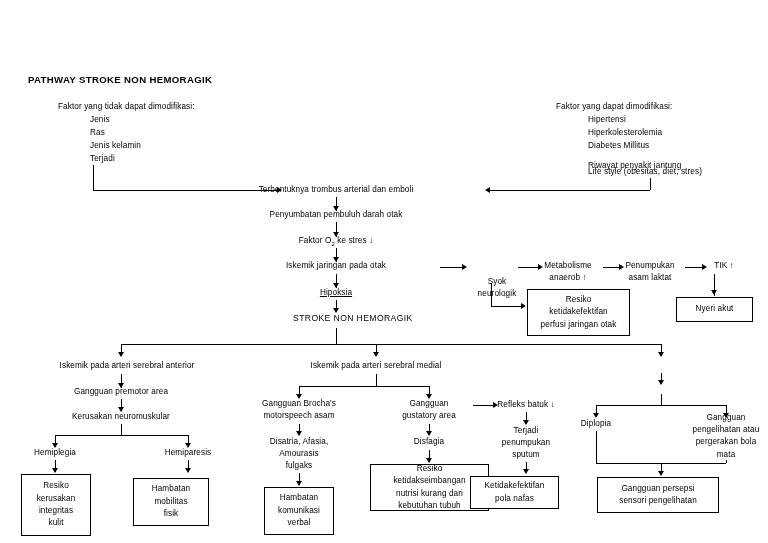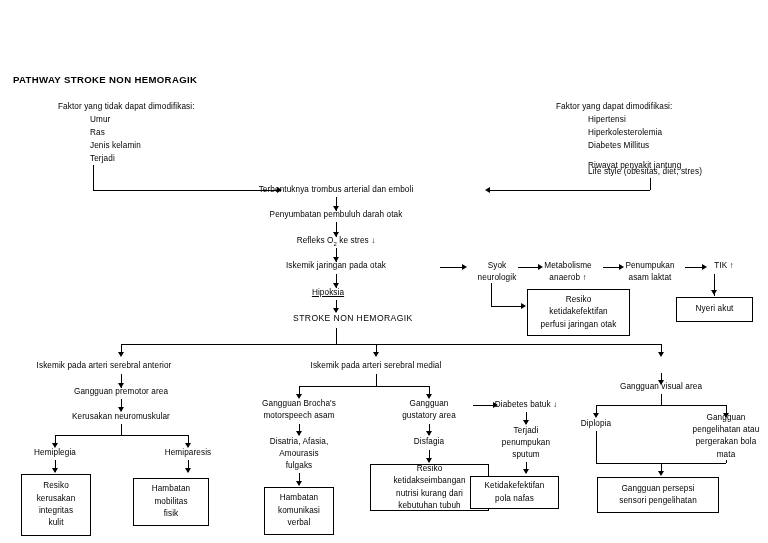--- a/index.html
+++ b/index.html
@@ -88,24 +88,24 @@
   }
   .thin{border-top-width:.9px;}
   .thinv{border-left-width:.9px;}
   .sub{font-size:6px;vertical-align:sub;}
 </style>
 </head>
 <body>
 
 <div id="canvas">
 
-  <div class="title" style="left:13px;top:74px;">PATHWAY STROKE NON HEMORAGIK</div>
+  <div class="title" style="left:28px;top:74px;">PATHWAY STROKE NON HEMORAGIK</div>
 
   <div class="t" style="left:58px;top:101px;">Faktor yang tidak dapat dimodifikasi:</div>
-  <div class="t" style="left:90px;top:114px;">Umur</div>
+  <div class="t" style="left:90px;top:114px;">Jenis</div>
   <div class="t" style="left:90px;top:127px;">Ras</div>
   <div class="t" style="left:90px;top:140px;">Jenis kelamin</div>
   <div class="t" style="left:90px;top:153px;">Terjadi</div>
 
   <div class="t" style="left:556px;top:101px;">Faktor yang dapat dimodifikasi:</div>
   <div class="t" style="left:588px;top:114px;">Hipertensi</div>
   <div class="t" style="left:588px;top:127px;">Hiperkolesterolemia</div>
   <div class="t" style="left:588px;top:140px;">Diabetes Millitus</div>
   <div class="t" style="left:588px;top:153px;margin-top:7px;">Riwayat penyakit jantung</div>
   <div class="t" style="left:588px;top:166px;">Life style (obesitas, diet, stres)</div>
@@ -121,41 +121,41 @@
   <div class="tc" style="left:191px;top:184px;width:290px;">Terbentuknya trombus arterial dan emboli</div>
 
   <div class="v" style="left:336px;top:197px;height:14px;"></div>
   <div class="ad" style="left:332.8px;top:206px;"></div>
 
   <div class="tc" style="left:206px;top:209px;width:260px;">Penyumbatan pembuluh darah otak</div>
 
   <div class="v" style="left:336px;top:222px;height:15px;"></div>
   <div class="ad" style="left:332.8px;top:232px;"></div>
 
-  <div class="tc" style="left:236px;top:235px;width:200px;"><span>Refleks O</span><span class="sub">2</span><span> ke stres ↓</span></div>
+  <div class="tc" style="left:236px;top:235px;width:200px;"><span>Faktor O</span><span class="sub">2</span><span> ke stres ↓</span></div>
 
   <div class="v thinv" style="left:336px;top:248px;height:14px;"></div>
   <div class="ad" style="left:332.8px;top:257px;"></div>
 
   <div class="tc" style="left:236px;top:260px;width:200px;">Iskemik jaringan pada otak</div>
 
   <div class="v thinv" style="left:336px;top:274px;height:14px;"></div>
   <div class="ad" style="left:332.8px;top:283px;"></div>
 
-  <div class="tc" style="left:268px;top:287px;width:120px;text-decoration:underline;">Hipoksia</div>
+  <div class="tc" style="left:276px;top:287px;width:120px;text-decoration:underline;">Hipoksia</div>
 
   <div class="v thinv" style="left:336px;top:300px;height:12px;"></div>
   <div class="ad" style="left:332.8px;top:308px;"></div>
 
   <div class="cap" style="left:293px;top:313px;">STROKE NON HEMORAGIK</div>
 
   <div class="h thin" style="left:440px;top:267px;width:23px;"></div>
   <div class="ar" style="left:462px;top:263.5px;"></div>
 
-  <div class="tc" style="left:470px;top:260px;width:54px;">Syok
+  <div class="tc" style="left:470px;top:276px;width:54px;">Syok
 neurologik</div>
 
   <div class="h thin" style="left:518px;top:267px;width:21px;"></div>
   <div class="ar" style="left:538px;top:263.5px;"></div>
 
   <div class="tc" style="left:530px;top:260px;width:76px;">Metabolisme
 anaerob ↑</div>
 
   <div class="h thin" style="left:603px;top:267px;width:17px;"></div>
   <div class="ar" style="left:619px;top:263.5px;"></div>
@@ -186,21 +186,21 @@
 
   <div class="v" style="left:121px;top:344px;height:10px;"></div>
   <div class="ad" style="left:117.8px;top:352px;"></div>
 
   <div class="v" style="left:376px;top:344px;height:10px;"></div>
   <div class="ad" style="left:372.8px;top:352px;"></div>
 
   <div class="v" style="left:661px;top:344px;height:10px;"></div>
   <div class="ad" style="left:657.8px;top:352px;"></div>
 
-  <div class="tc" style="left:4px;top:360px;width:200px;">Iskemik pada arteri serebral anterior</div>
+  <div class="tc" style="left:27px;top:360px;width:200px;">Iskemik pada arteri serebral anterior</div>
 
   <div class="v" style="left:121px;top:374px;height:14px;"></div>
   <div class="ad" style="left:117.8px;top:383px;"></div>
 
   <div class="tc" style="left:41px;top:386px;width:160px;">Gangguan premotor area</div>
 
   <div class="v" style="left:121px;top:399px;height:12px;"></div>
   <div class="ad" style="left:117.8px;top:407px;"></div>
 
   <div class="tc" style="left:41px;top:411px;width:160px;">Kerusakan neuromuskular</div>
@@ -266,40 +266,39 @@
   <div class="ad" style="left:425.8px;top:458px;"></div>
 
   <div class="box" style="left:370px;top:464px;width:119px;height:47px;">Resiko
 ketidakseimbangan
 nutrisi kurang dari
 kebutuhan tubuh</div>
 
   <div class="h" style="left:473px;top:405px;width:21px;"></div>
   <div class="ar" style="left:493px;top:401.5px;"></div>
 
-  <div class="tc" style="left:476px;top:399px;width:100px;">Diabetes batuk ↓</div>
+  <div class="tc" style="left:476px;top:399px;width:100px;">Refleks batuk ↓</div>
 
   <div class="v thinv" style="left:526px;top:412px;height:12px;"></div>
   <div class="ad" style="left:522.8px;top:420px;"></div>
 
   <div class="tc" style="left:486px;top:425px;width:80px;">Terjadi
 penumpukan
 sputum</div>
 
   <div class="v thinv" style="left:526px;top:462px;height:11px;"></div>
   <div class="ad" style="left:522.8px;top:469px;"></div>
 
   <div class="box" style="left:470px;top:476px;width:89px;height:33px;">Ketidakefektifan
 pola nafas</div>
 
 
   <div class="v" style="left:661px;top:373px;height:11px;"></div>
   <div class="ad" style="left:657.8px;top:380px;"></div>
 
-  <div class="tc" style="left:591px;top:381px;width:140px;">Gangguan visual area</div>
 
   <div class="v" style="left:661px;top:394px;height:11px;"></div>
   <div class="h" style="left:596px;top:405px;width:130px;"></div>
   <div class="v" style="left:596px;top:405px;height:10px;"></div>
   <div class="ad" style="left:592.8px;top:413px;"></div>
   <div class="v" style="left:726px;top:405px;height:10px;"></div>
   <div class="ad" style="left:722.8px;top:413px;"></div>
 
   <div class="tc" style="left:556px;top:418px;width:80px;">Diplopia</div>
   <div class="tc" style="left:671px;top:412px;width:110px;">Gangguan

